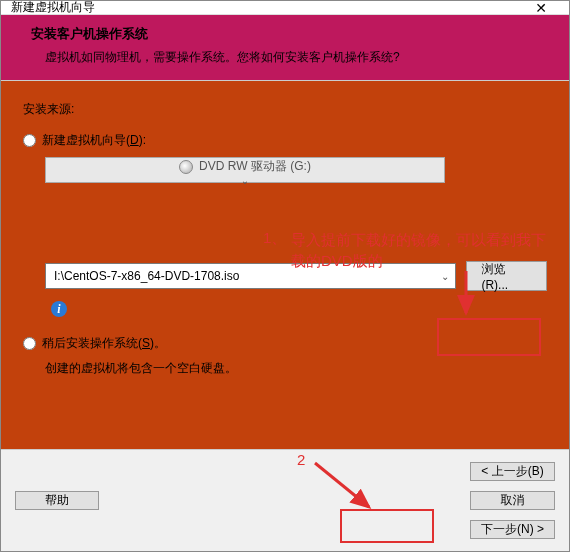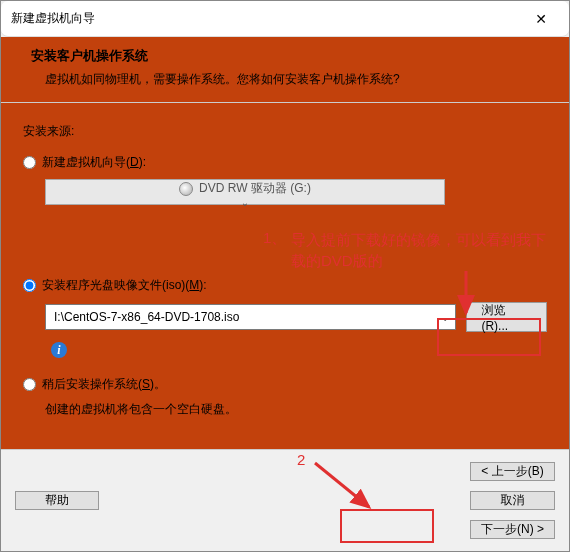--- a/index.html
+++ b/index.html
@@ -12,35 +12,34 @@
     border: 1px solid #888;
     display: flex;
     flex-direction: column;
     color: #000;
     position: relative;
   }
   .titlebar {
     display: flex;
     align-items: center;
     justify-content: space-between;
-    height: 36px;
+    height: 14px;
     background: #fff;
     padding: 0 8px 0 10px;
     border-bottom: 1px solid #ddd;
-    border-radius: 7px;
   }
   .titlebar .title { font-size: 12px; }
   .close-btn {
     width: 40px; height: 28px;
     display: flex; align-items: center; justify-content: center;
     font-size: 14px;
     cursor: pointer;
   }
   .header {
-    background: #c2410c;
+    background: #be185d;
     padding: 10px 30px 14px 30px;
     border-bottom: 1px solid #ccc;
   }
   .header .h-title { font-weight: bold; font-size: 13px; margin-bottom: 6px; }
   .header .h-sub { font-size: 12px; padding-left: 14px; }
   .content {
     flex: 1;
     background: #c2410c;
     padding: 20px 22px 10px 22px;
     position: relative;
@@ -169,24 +168,20 @@
   <div class="disc-select">
     <div class="disc-left">
       <span class="disc-icon"></span>
       <span>DVD RW 驱动器 (G:)</span>
     </div>
     <span class="chevron">⌄</span>
   </div>
 
   <div style="height:58px"></div>
 
-  <div class="option-row">
-    <input type="radio" name="src" checked="" style="">
-    <span class="option-label"><span>安装程序光盘映像文件(iso)(</span><span class="ul">M</span><span>):</span></span>
-  </div>
   <div class="iso-row">
     <div class="iso-input">
       <span>I:\CentOS-7-x86_64-DVD-1708.iso</span>
       <span class="chevron">⌄</span>
     </div>
     <div class="browse-btn">
       <span class="ul">浏览(R)...</span>
     </div>
   </div>
   <div class="detect-row">

